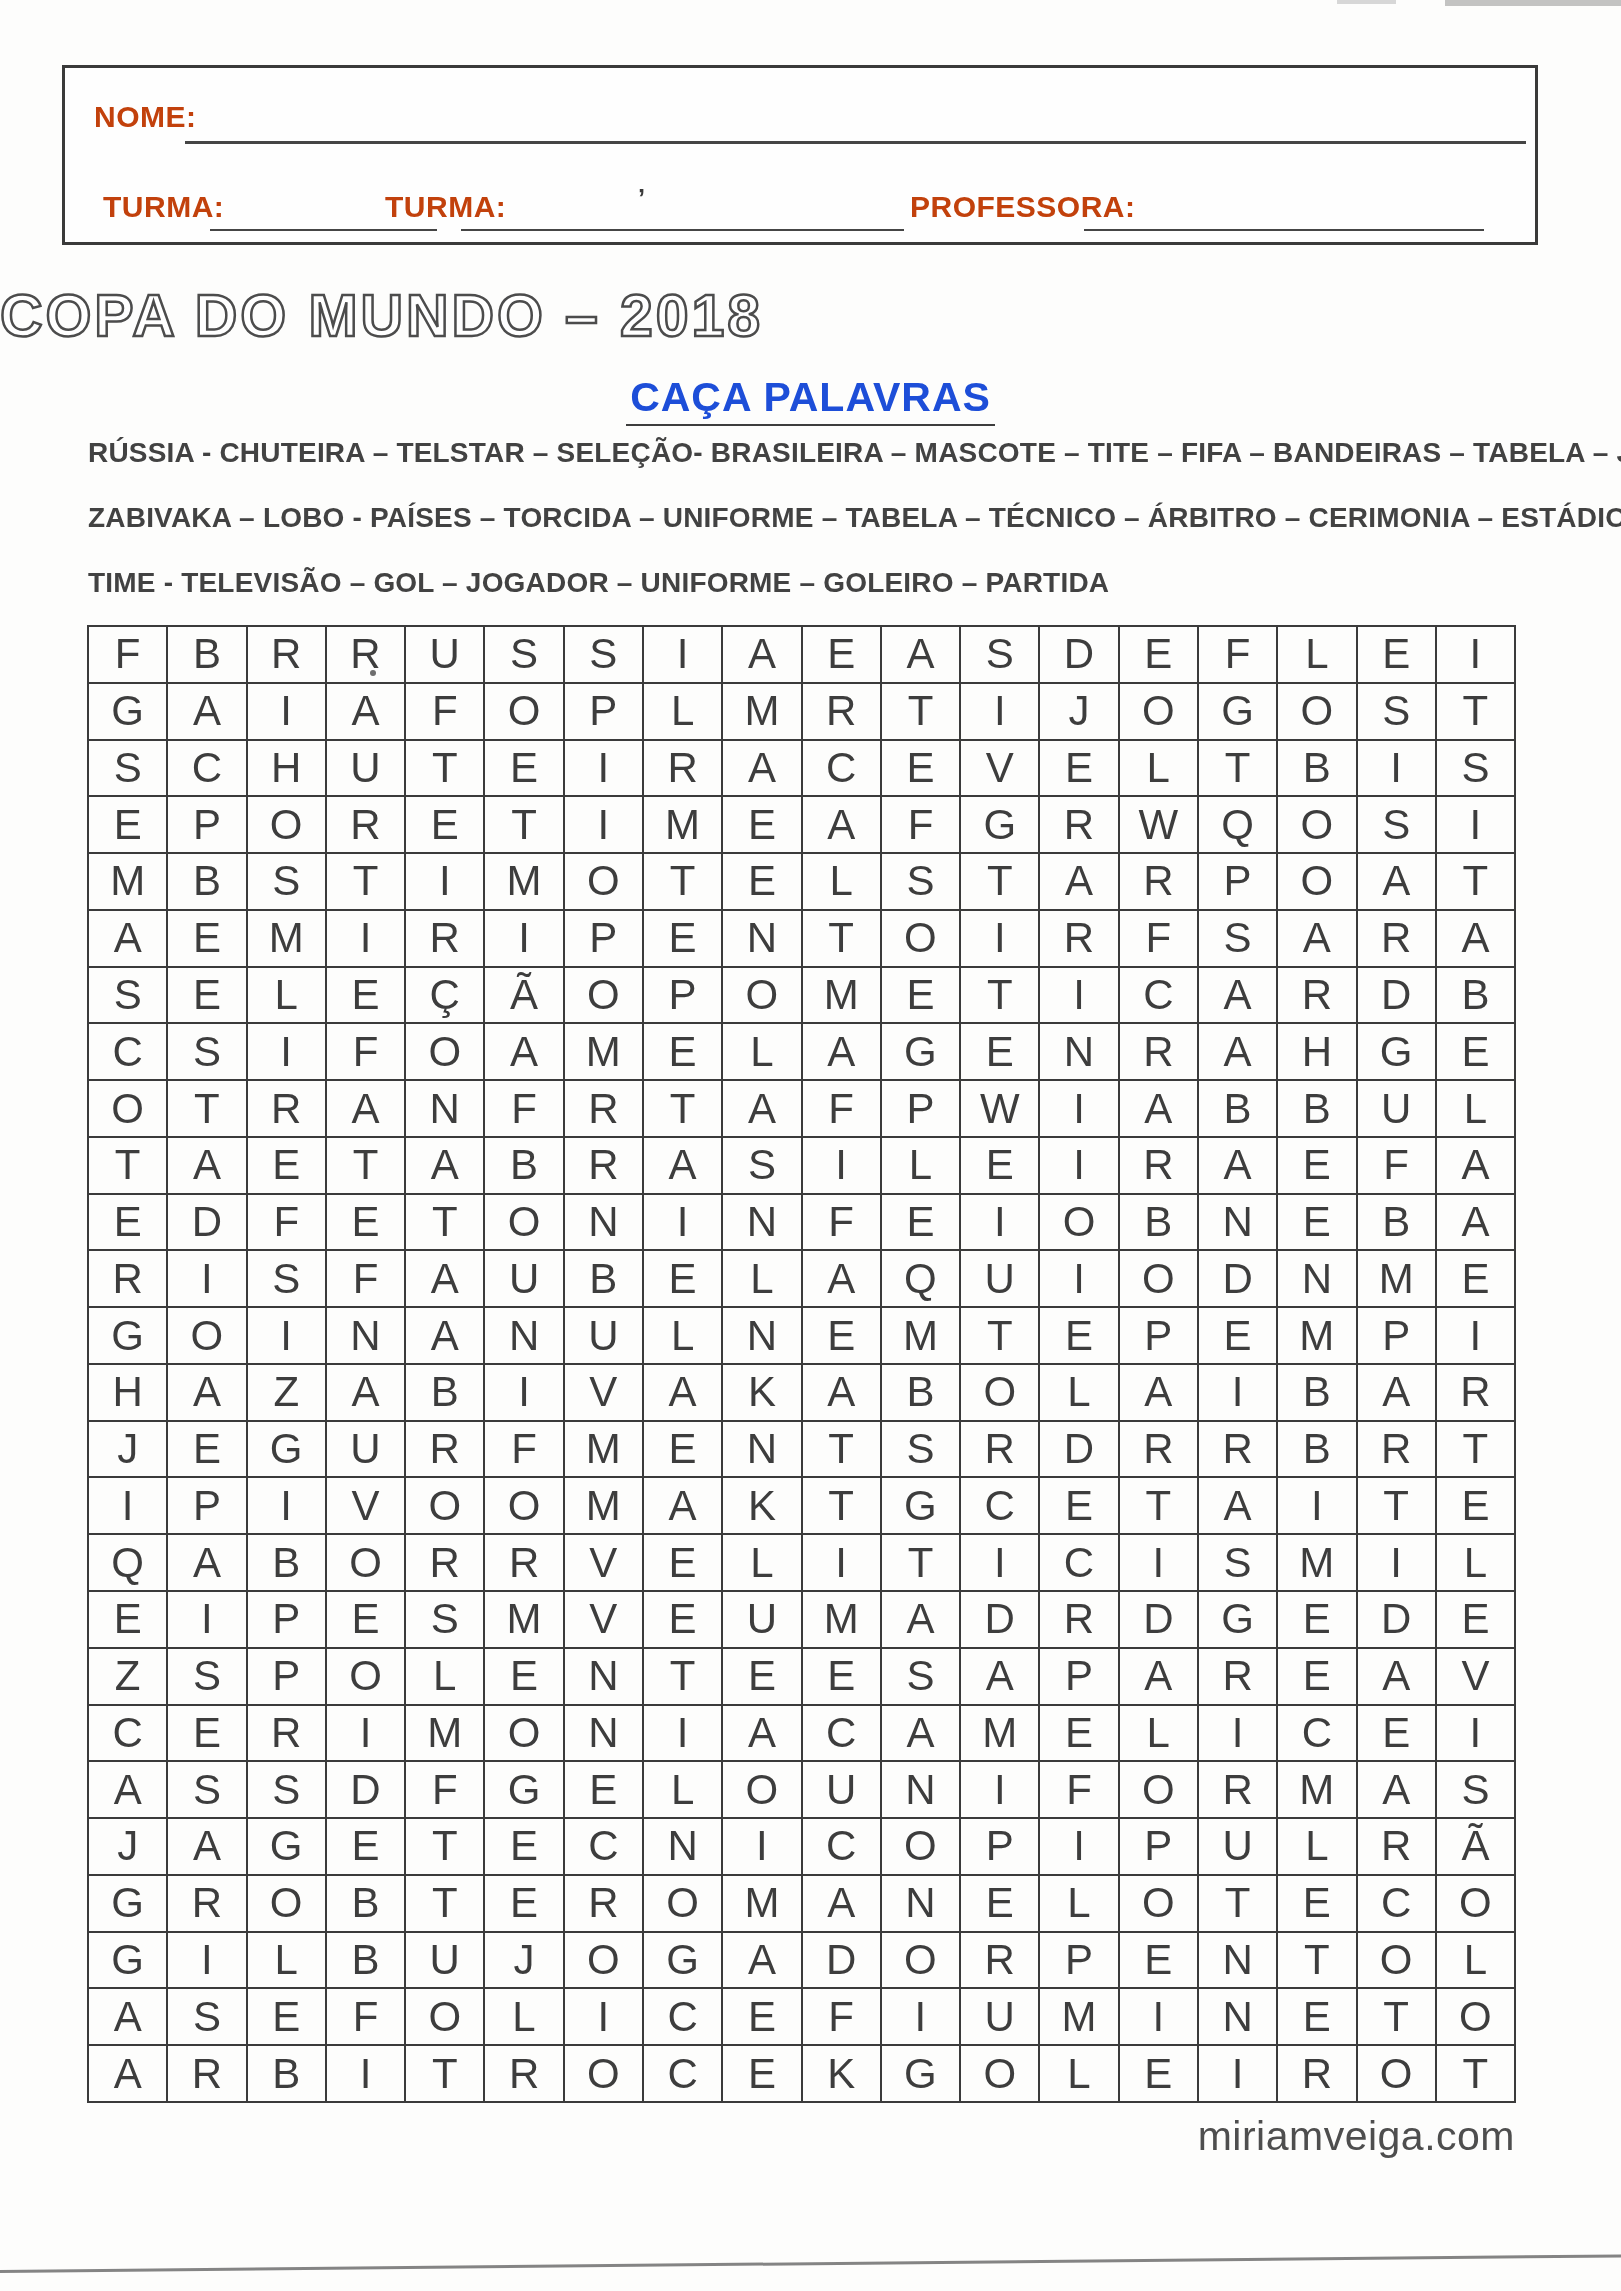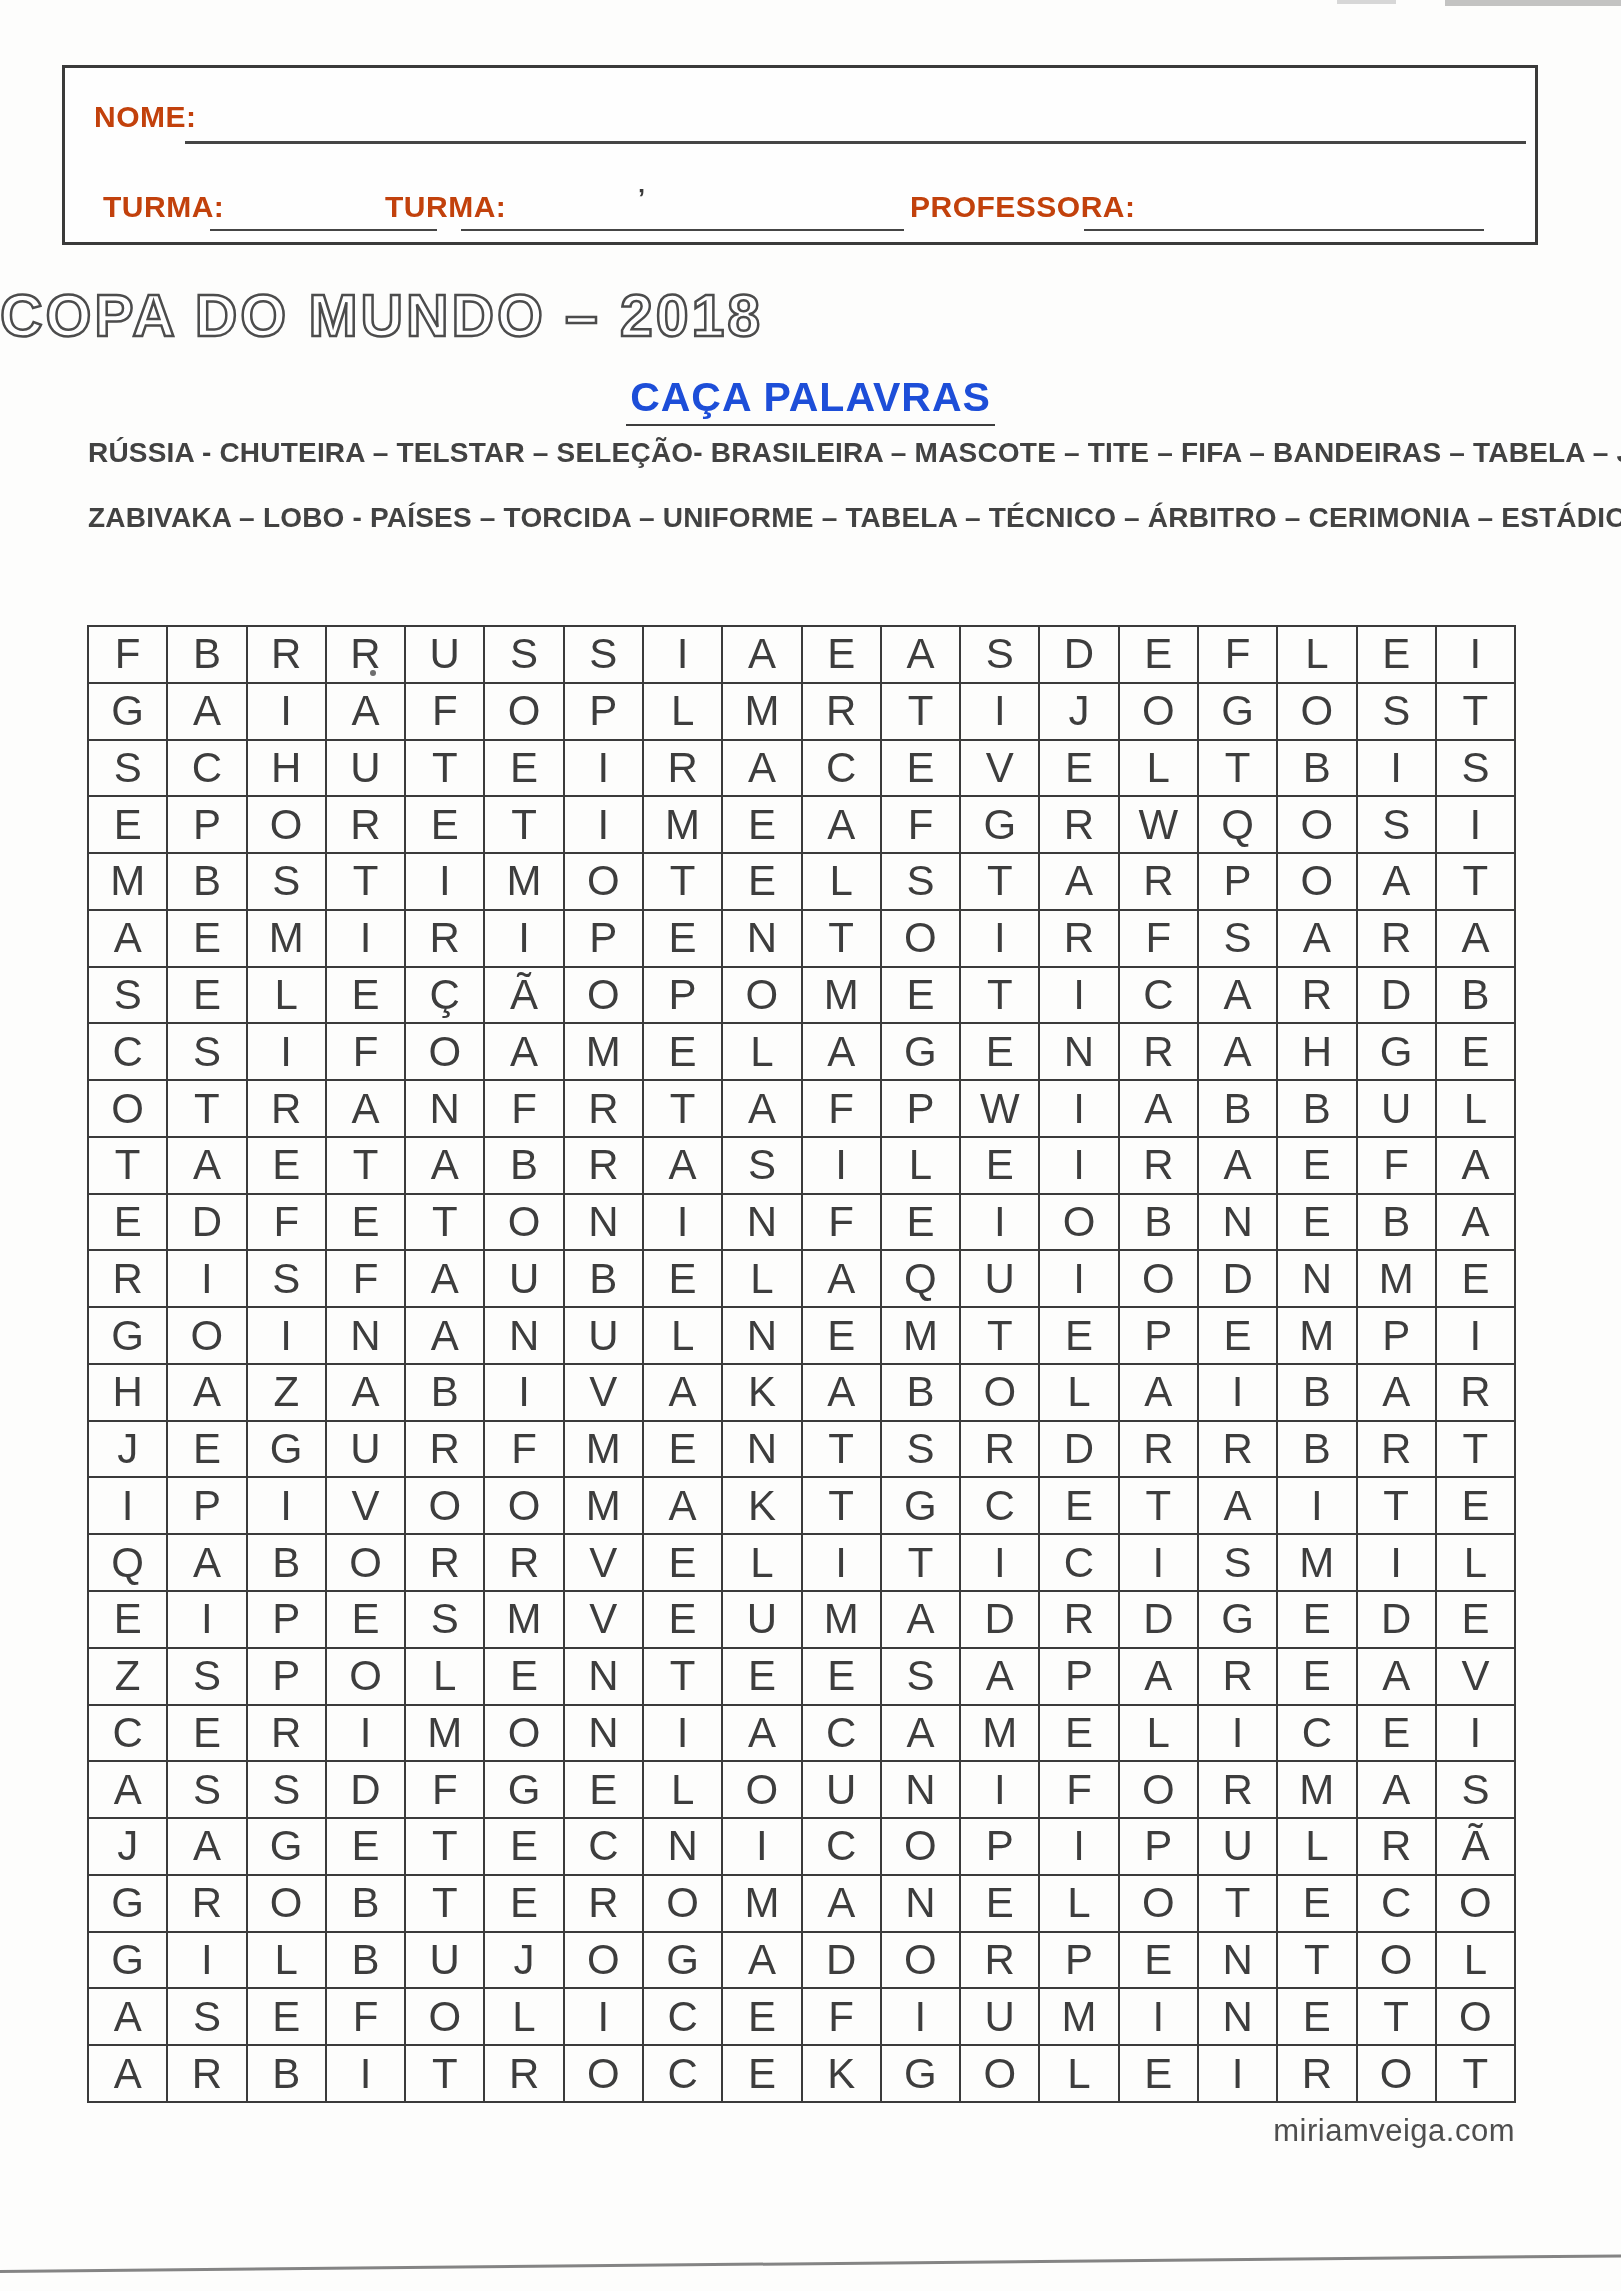--- a/index.html
+++ b/index.html
@@ -85,21 +85,21 @@
     overflow:hidden;
   }
   .grid-cell:last-child{border-right:none;}
   .stray-dot{
     position:absolute;left:370px;top:670px;width:5.9px;height:5.9px;
     background:#4a4a4a;border-radius:50%;opacity:.8;
   }
   
   .footer-credit{
     position:absolute;right:106px;top:2113px;
-    font-size:31px;color:#4e4e4e;letter-spacing:0.5px;
+    font-size:41px;color:#4e4e4e;letter-spacing:0.5px;
   }
   
   .bottom-edge-line{
     position:absolute;left:-5.9px;top:2270px;width:1637px;height:2.9px;
     background:#6f6f6f;opacity:.85;
     transform:rotate(-0.55deg);transform-origin:left center;
   }
   .top-smudge{
     position:absolute;right:0;top:0;width:176px;height:5.9px;
     background:#555;opacity:.35;
@@ -134,20 +134,21 @@
 
   <div class="title">COPA DO MUNDO – 2018</div>
 
   <div class="subtitle-wrap">
     <span class="subtitle">CAÇA PALAVRAS</span>
   </div>
 
   <div class="word-list">
     <p class="word-line">RÚSSIA - CHUTEIRA – TELSTAR – SELEÇÃO- BRASILEIRA – MASCOTE – TITE – FIFA – BANDEIRAS – TABELA – JOGOS</p>
     <p class="word-line">ZABIVAKA – LOBO -  PAÍSES – TORCIDA – UNIFORME – TABELA – TÉCNICO – ÁRBITRO – CERIMONIA – ESTÁDIO –</p>
+    <p class="word-line">TIME - TELEVISÃO – GOL – JOGADOR – UNIFORME – GOLEIRO – PARTIDA</p>
   </div>
 
   <div class="grid">
       <div class="grid-row">
         <div class="grid-cell">F</div>
         <div class="grid-cell">B</div>
         <div class="grid-cell">R</div>
         <div class="grid-cell">R</div>
         <div class="grid-cell">U</div>
         <div class="grid-cell">S</div>

